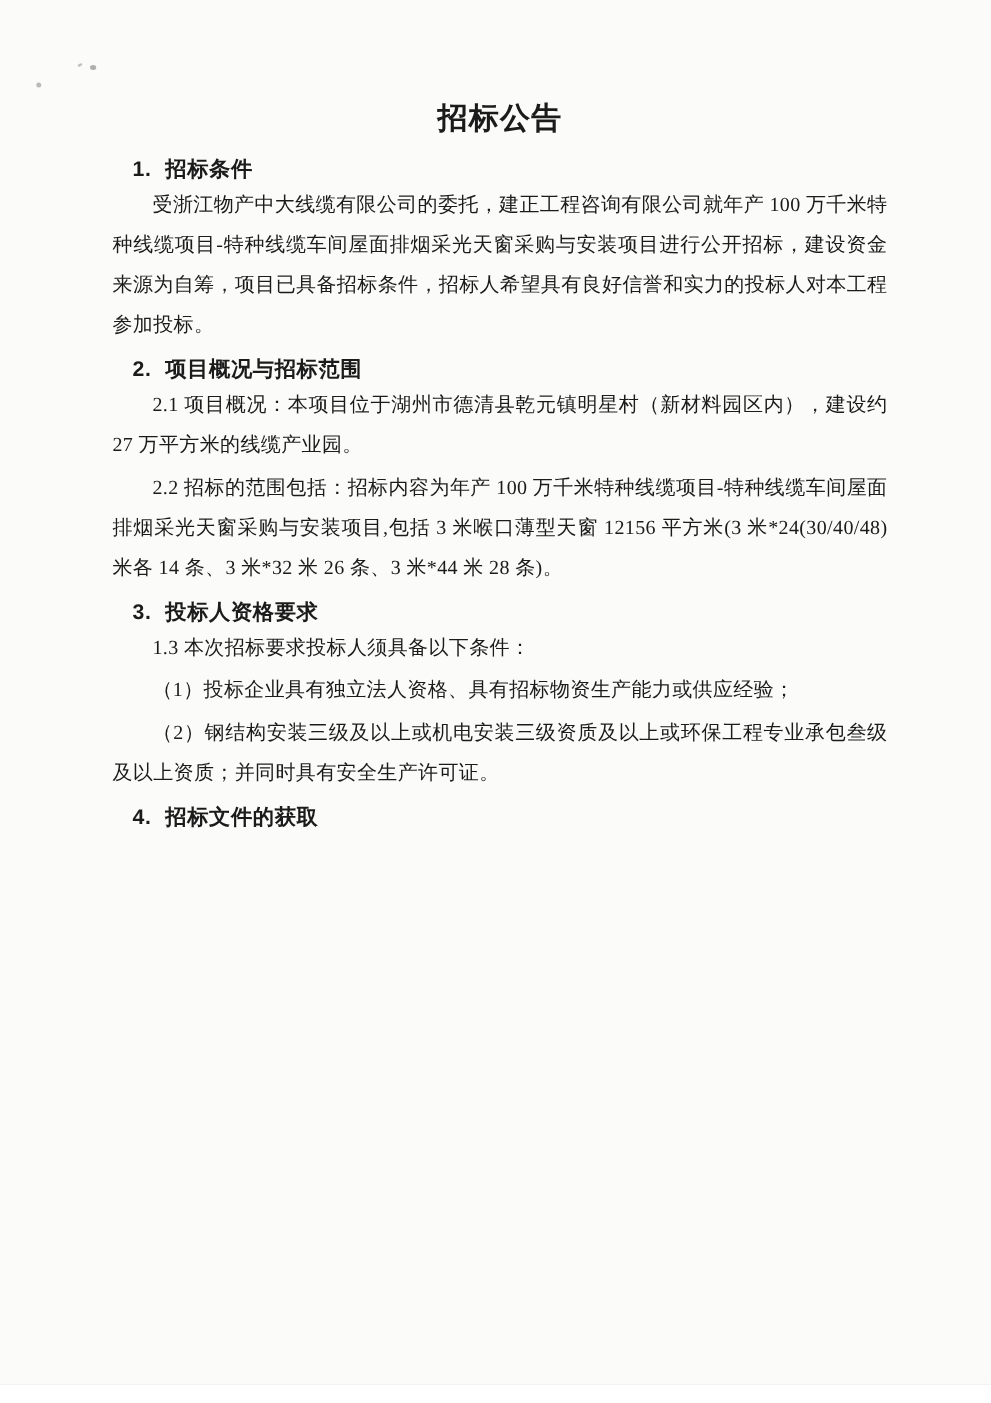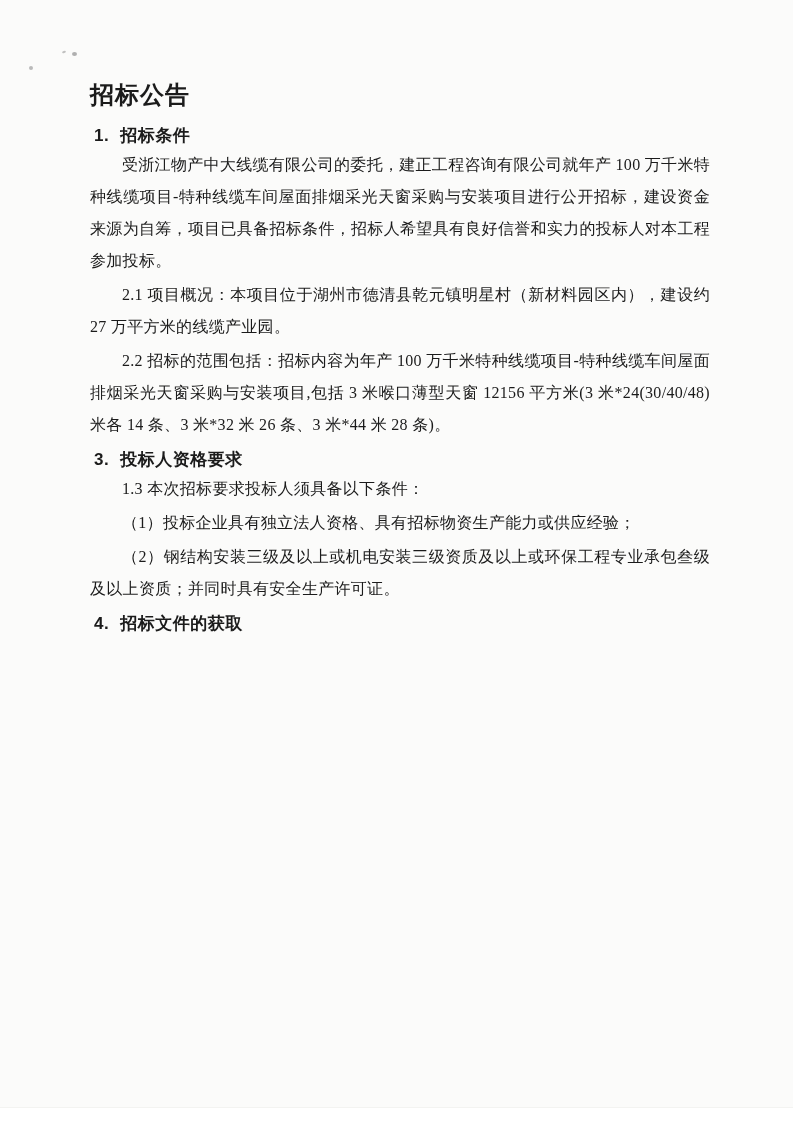--- a/index.html
+++ b/index.html
@@ -10,28 +10,29 @@
     margin: 0 auto;
     background: #fbfbfa;
     color: #1b1b1b;
     font-family: "Liberation Serif", "DejaVu Serif", serif;
     box-sizing: border-box;
     padding: 78px 83px 0 90px;
     overflow: hidden;
   }
   .doc-title {
     margin: 0 0 13px 0;
+    text-align: center;
     font-family: "Liberation Sans", "DejaVu Sans", sans-serif;
     font-size: 24px;
     line-height: 34px;
     font-weight: bold;
     letter-spacing: 1px;
   }
   h2.sec {
-    margin: 8px 0 2px 4px;
+    margin: 8px 0 2px 16px;
     font-family: "Liberation Sans", "DejaVu Sans", sans-serif;
     font-size: 17px;
     line-height: 22px;
     font-weight: bold;
     letter-spacing: 0.5px;
   }
   h2.sec .ht { margin-left: 0.65em; }
   p.para {
     margin: 0 0 2px 0;
     font-size: 16px;
@@ -66,20 +67,21 @@
   <div class="smudge s2"></div>
   <div class="smudge s3"></div>
 
   <h1 class="doc-title">招标公告</h1>
 
   <div class="content">
 
     <h2 class="sec"><span>1.</span><span class="ht">招标条件</span></h2>
     <p class="para">受浙江物产中大线缆有限公司的委托，建正工程咨询有限公司就年产 100 万千米特种线缆项目-特种线缆车间屋面排烟采光天窗采购与安装项目进行公开招标，建设资金来源为自筹，项目已具备招标条件，招标人希望具有良好信誉和实力的投标人对本工程参加投标。</p>
 
+    <h2 class="sec"><span>2.</span><span class="ht">项目概况与招标范围</span></h2>
     <p class="para">2.1 项目概况：本项目位于湖州市德清县乾元镇明星村（新材料园区内），建设约 27 万平方米的线缆产业园。</p>
     <p class="para">2.2 招标的范围包括：招标内容为年产 100 万千米特种线缆项目-特种线缆车间屋面排烟采光天窗采购与安装项目,包括 3 米喉口薄型天窗 12156 平方米(3 米*24(30/40/48)米各 14 条、3 米*32 米 26 条、3 米*44 米 28 条)。</p>
 
     <h2 class="sec"><span>3.</span><span class="ht">投标人资格要求</span></h2>
     <p class="para">1.3 本次招标要求投标人须具备以下条件：</p>
     <p class="para">（1）投标企业具有独立法人资格、具有招标物资生产能力或供应经验；</p>
     <p class="para">（2）钢结构安装三级及以上或机电安装三级资质及以上或环保工程专业承包叁级及以上资质；并同时具有安全生产许可证。</p>
 
     <h2 class="sec"><span>4.</span><span class="ht">招标文件的获取</span></h2>
 

